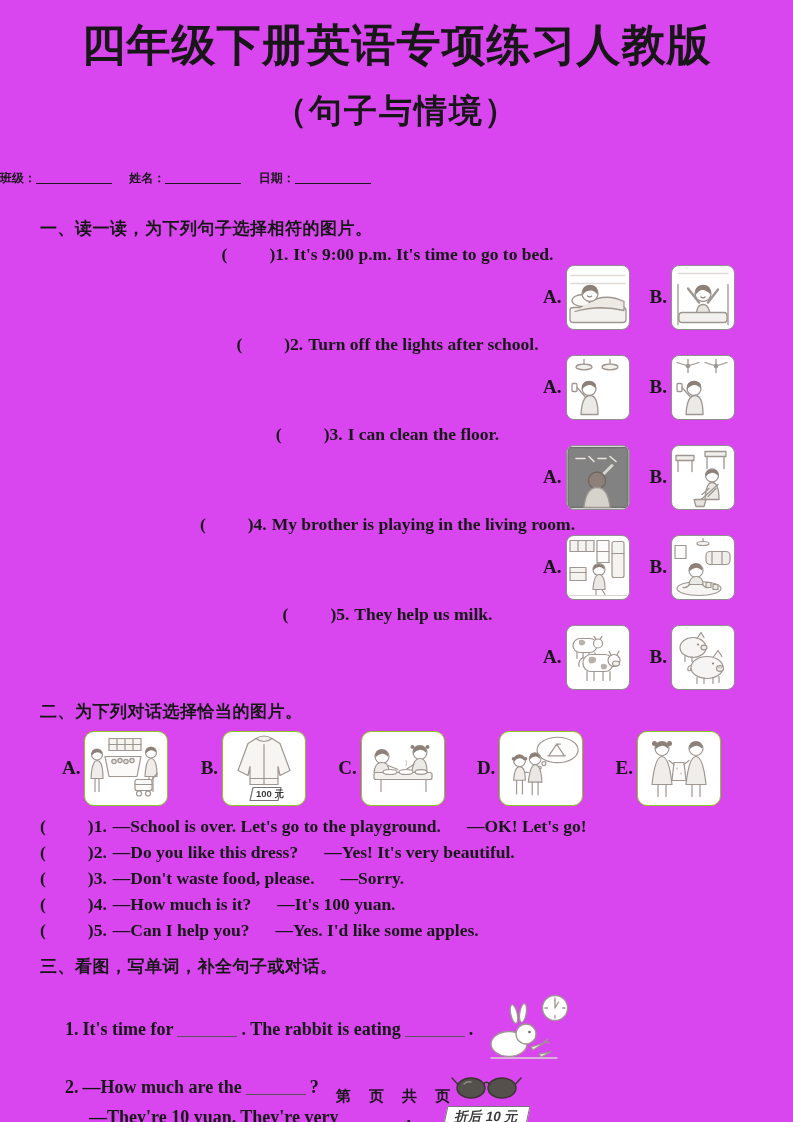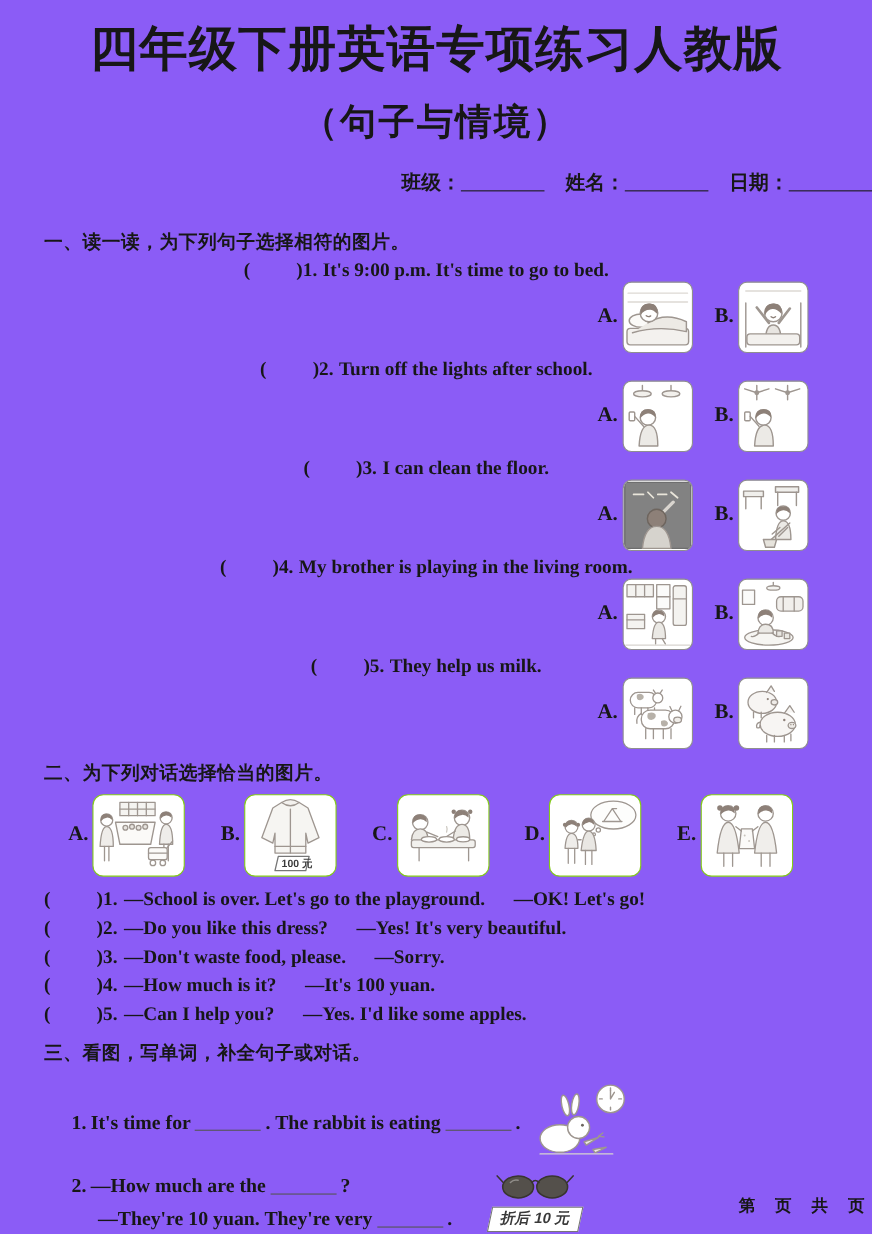--- a/index.html
+++ b/index.html
@@ -1,24 +1,24 @@
 <!DOCTYPE html>
 <html><head>
 <meta charset="utf-8">
 <style>
   html,body { margin:0; padding:0; background:#ffffff; }
   #page {
     position:relative; width:793px; height:1122px; margin:0 auto;
-    background:#8b5cf6; overflow:hidden; color:#171717;
+    background:#d946ef; overflow:hidden; color:#171717;
     font-family:"Liberation Sans","DejaVu Sans",sans-serif;
   }
 
   .title { padding-top:20px; text-align:center; font-size:44px; font-weight:900; letter-spacing:1px; line-height:1.15; }
   .subtitle { margin-top:18px; text-align:center; font-size:33px; font-weight:800; letter-spacing:2px; }
-  .info { margin-top:20px; text-align:right; font-size:18px; font-weight:700; }
+  .info { margin-top:36px; text-align:left; font-size:12px; font-weight:700; }
   .info .lbl { margin-left:14px; }
   .info .lbl:first-child { margin-left:0; }
   .blank { display:inline-block; width:76px; height:2px; border-bottom:1.7px solid #1a1a1a; vertical-align:-2px; }
   .blank-s { display:inline-block; width:60px; border-bottom:1.4px solid #555; vertical-align:-2px; height:2px; margin:0 4px; }
 
   .content { padding:0 58px 0 40px; }
   .sec-head { font-size:17px; font-weight:800; letter-spacing:.5px; }
   .sh1 { margin-top:30px; }
   .sh2 { margin-top:10px; }
   .sh3 { margin-top:14px; }
@@ -49,21 +49,21 @@
   .s3text { font-family:"Liberation Serif","DejaVu Serif",serif; font-weight:700; font-size:18px; }
   .s3num { margin-right:4px; }
   .r1 { margin-top:14px; }
   .r2 { margin-top:0px; }
   .r3 { margin-top:2px; }
   .s3img { flex:none; }
   .q2lines .line { margin-top:9px; }
   .q2lines .line2 { margin-left:24px; }
   .q2imgs { display:flex; flex-direction:column; align-items:center; margin-left:34px; }
   .disc-tag { margin-top:2px; border:1px solid #777; padding:1px 9px 2px 9px; transform:skewX(-12deg); font-size:13.5px; font-weight:700; color:#3a3a3a; background:#fff; font-family:"Liberation Sans",sans-serif; }
-  .footer { position:absolute; bottom:16px; left:0; width:100%; text-align:right; font-size:15px; font-weight:700; letter-spacing:7px; }
+  .footer { position:absolute; bottom:16px; left:0; width:100%; text-align:center; font-size:15px; font-weight:700; letter-spacing:7px; }
 </style>
 </head>
 <body>
 
 <div id="page">
 
   <div class="title">四年级下册英语专项练习人教版</div>
   <div class="subtitle">（句子与情境）</div>
 
   <div class="info">

